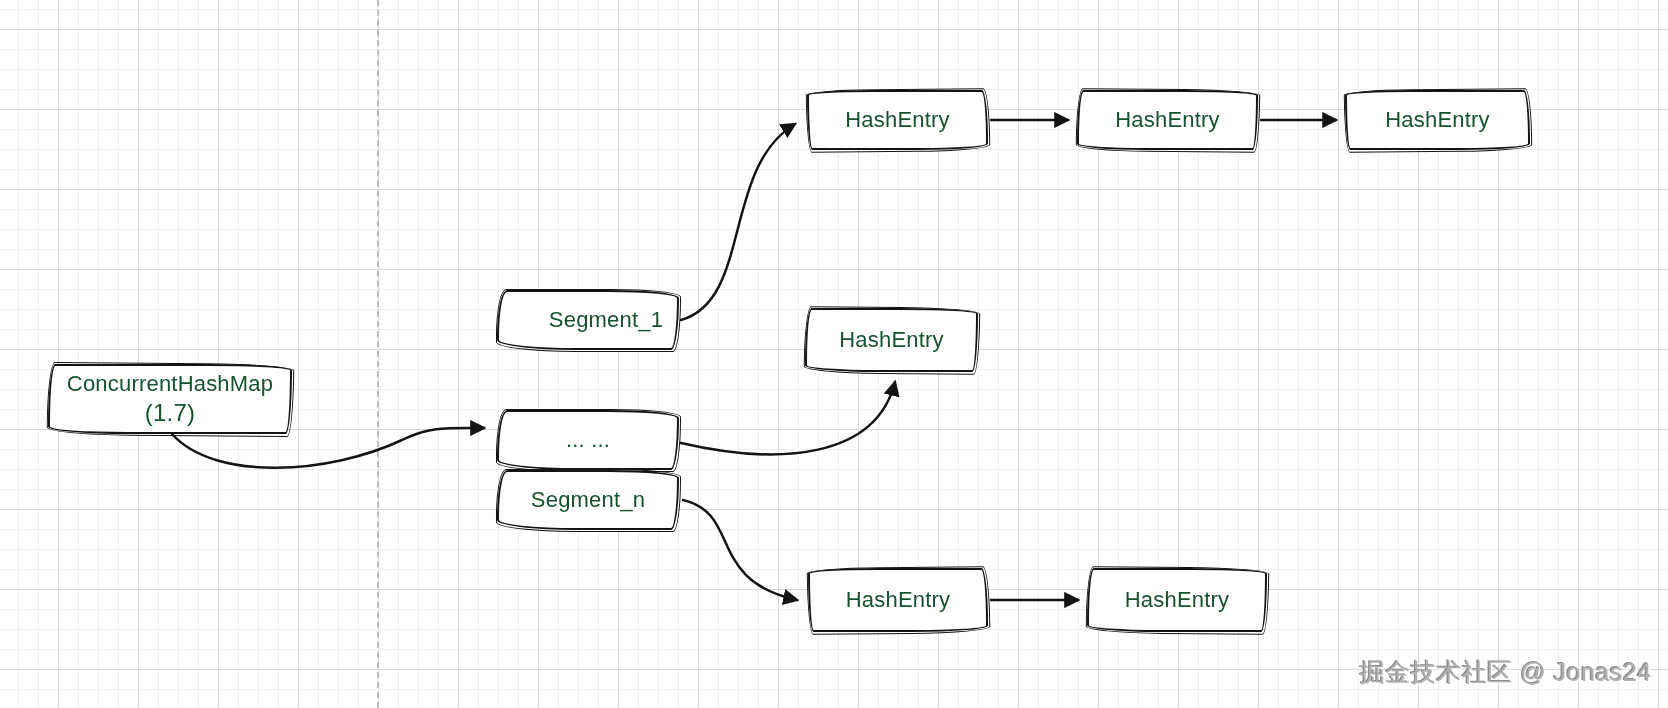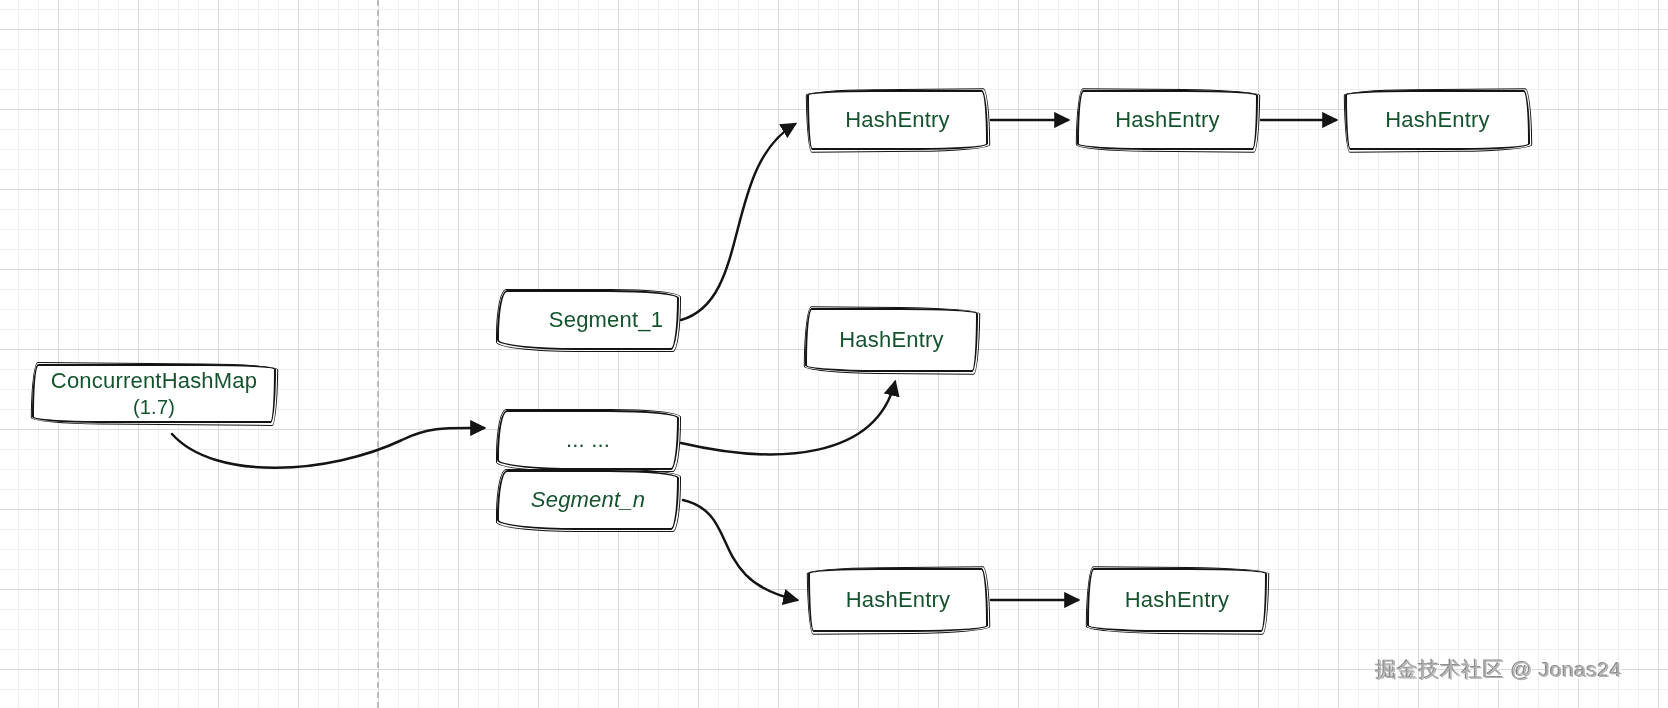--- a/index.html
+++ b/index.html
@@ -59,32 +59,31 @@
     border: 1.6px solid #141414;
     border-radius: inherit;
     pointer-events: none;
   }
   .s1::before { transform: rotate(0.45deg); }
   .s2::before { transform: rotate(-0.45deg); }
 
   .seg { left: 497px; width: 182px; height: 60px; }
   .seg.mild, .seg.mild::before { border-radius: 10px 70px 8px 80px / 46px 8px 52px 10px; }
 
-  .root-line2 { font-size: 20px; }
+  .root-line2 { font-size: 24px; }
 
   .watermark {
     position: absolute;
     left: 1360px; top: 656px;
-    font-size: 21px;
+    font-size: 25px;
     color: #b0b0b0;
     text-shadow: -1.5px -1.5px 0 #8d8d8d, 1.5px 1.5px 0 #ffffff;
     white-space: nowrap;
     z-index: 4;
     letter-spacing: 0.5px;
-    margin-left: 16px;
   }
 </style>
 </head>
 <body>
 
 <div class="canvas">
 
   <div class="guide-line"></div>
 
   <svg class="edges" viewBox="0 0 1668 708">
@@ -97,32 +96,32 @@
       <path d="M 172 434 C 215 482, 330 474, 402 440 C 430 426, 450 428, 484 428" marker-end="url(#arrow)"></path>
       <path d="M 681 320 C 752 300, 722 168, 795 124" marker-end="url(#arrow)"></path>
       <path d="M 991 120 L 1068 120" marker-end="url(#arrow)"></path>
       <path d="M 1261 120 L 1336 120" marker-end="url(#arrow)"></path>
       <path d="M 681 443 C 780 466, 876 458, 895 382" marker-end="url(#arrow)"></path>
       <path d="M 683 500 C 742 514, 706 580, 797 600" marker-end="url(#arrow)"></path>
       <path d="M 991 600 L 1078 600" marker-end="url(#arrow)"></path>
     </g>
   </svg>
 
-  <div class="node s1" style="left:32px; top:364px; width:244px; height:59px;">
+  <div class="node s1" style="left:48px; top:364px; width:244px; height:70px;">
     <span>ConcurrentHashMap</span>
     <span class="root-line2">(1.7)</span>
   </div>
 
   <div class="node seg mild" style="top:290px;padding-left:36px;">
     <span>Segment_1</span>
   </div>
   <div class="node seg mild" style="top:410px;">
     <span>... ...</span>
   </div>
-  <div class="node seg mild" style="top:470px;font-style:italic;">
+  <div class="node seg mild" style="top:470px;">
     <span>Segment_n</span>
   </div>
 
   <div class="node s2" style="left:807px; top:90px; width:181px; height:60px;">
     <span>HashEntry</span>
   </div>
   <div class="node s1" style="left:1077px; top:90px; width:181px; height:60px;">
     <span>HashEntry</span>
   </div>
   <div class="node s2" style="left:1345px; top:90px; width:185px; height:60px;">

